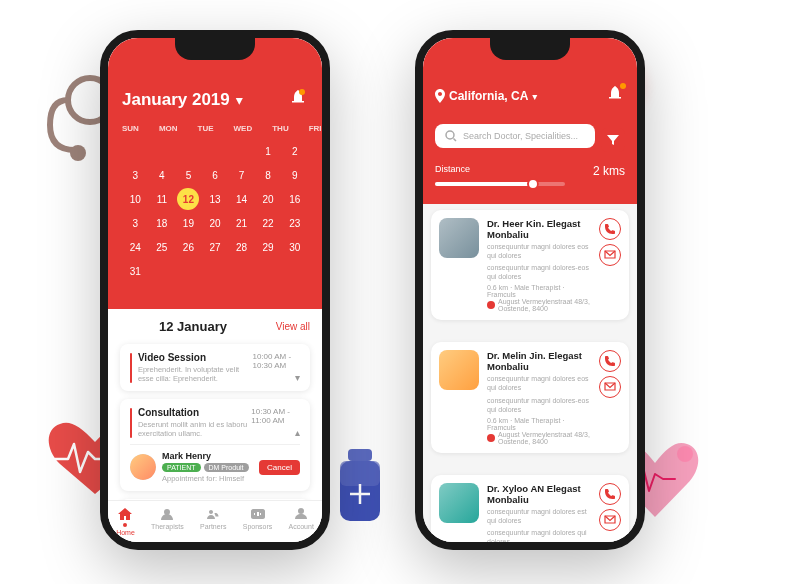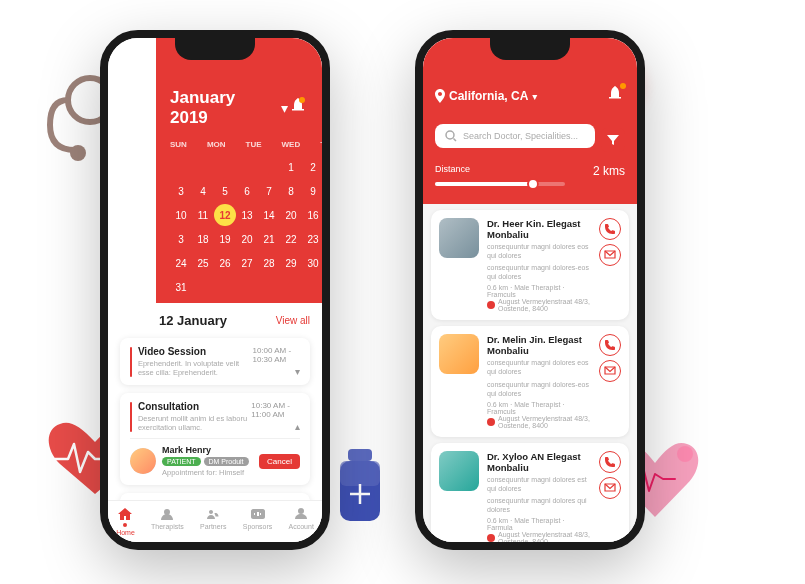--- a/index.html
+++ b/index.html
@@ -112,23 +112,22 @@
     
     .left-phone-content {
       height: 100%;
       background: #fff;
       display: flex;
       flex-direction: column;
     }
 
     .calendar-header {
       background: #e53935;
-      padding: 30px 14px 4px;
-      color: white;
-      margin-left: 48px;
+      padding: 30px 14px 26px;
+      color: white;
     }
 
     .cal-header-row {
       display: flex;
       align-items: center;
       justify-content: space-between;
       margin-bottom: 10px;
     }
 
     .cal-month-title {
@@ -451,21 +450,21 @@
       border: 2px solid #e53935;
       border-radius: 50%;
     }
 
     .doctors-list {
       flex: 1;
       overflow: hidden;
       padding: 6px 8px;
       display: flex;
       flex-direction: column;
-      gap: 6px;
+      gap: 22px;
     }
 
     .doctor-card {
       background: white;
       border-radius: 10px;
       padding: 8px;
       display: flex;
       gap: 8px;
       align-items: flex-start;
       box-shadow: 0 1px 4px rgba(0,0,0,0.08);

